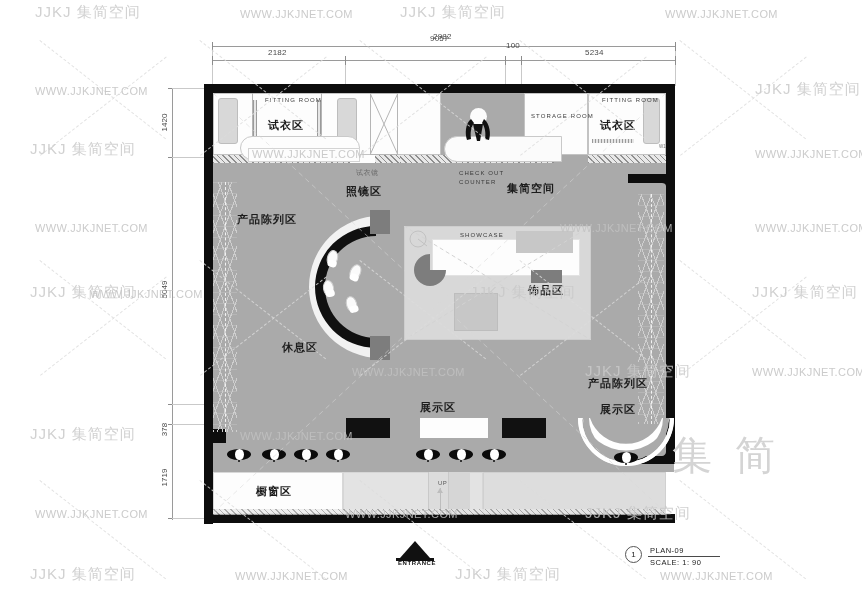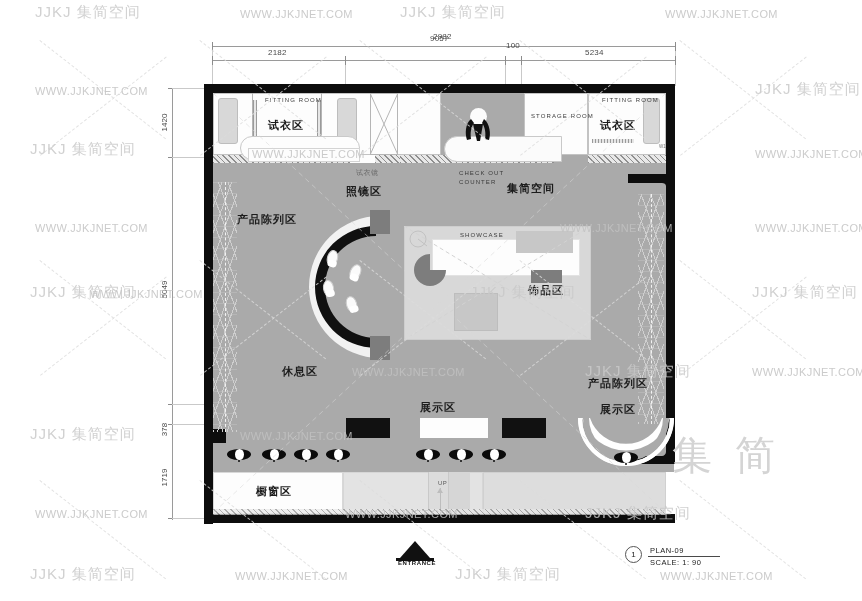--- a/index.html
+++ b/index.html
@@ -459,21 +459,21 @@
       <path d="M108,14 A56,56 0 1,0 108,136 L108,126 A46,46 0 1,1 108,24 Z" fill="#101010"></path>
     </svg>
     <div class="darkgrey" style="left:166px; top:126px; width:20px; height:24px;"></div>
     <div class="darkgrey" style="left:166px; top:252px; width:20px; height:24px;"></div>
 
     <div class="stool" style="left:123px; top:166px; transform:rotate(14deg);"></div>
     <div class="stool" style="left:119px; top:196px; transform:rotate(-8deg);"></div>
     <div class="stool" style="left:146px; top:180px; transform:rotate(24deg);"></div>
     <div class="stool" style="left:142px; top:212px; transform:rotate(-16deg);"></div>
 
-    <div class="lbl lbl-cn" style="left:78px; top:280px;">休息区</div>
+    <div class="lbl lbl-cn" style="left:78px; top:256px;">休息区</div>
 
     <div class="lightgrey" style="left:200px; top:142px; width:187px; height:114px; border:1px solid #cecece;"></div>
     <div class="room-white" style="left:228px; top:155px; width:148px; height:37px; border:1px solid #e2e2e2;"></div>
     <div class="lightgrey" style="left:312px; top:147px; width:57px; height:22px; background:#c7c7c7;"></div>
     <div class="darkgrey" style="left:327px; top:186px; width:31px; height:13px;"></div>
 
     <svg style="position:absolute; left:210px; top:170px;" width="32" height="32">
       <path d="M16,16 L16,0 A16,16 0 1,0 32,16 Z" fill="#7d7d7d"></path>
     </svg>
 

